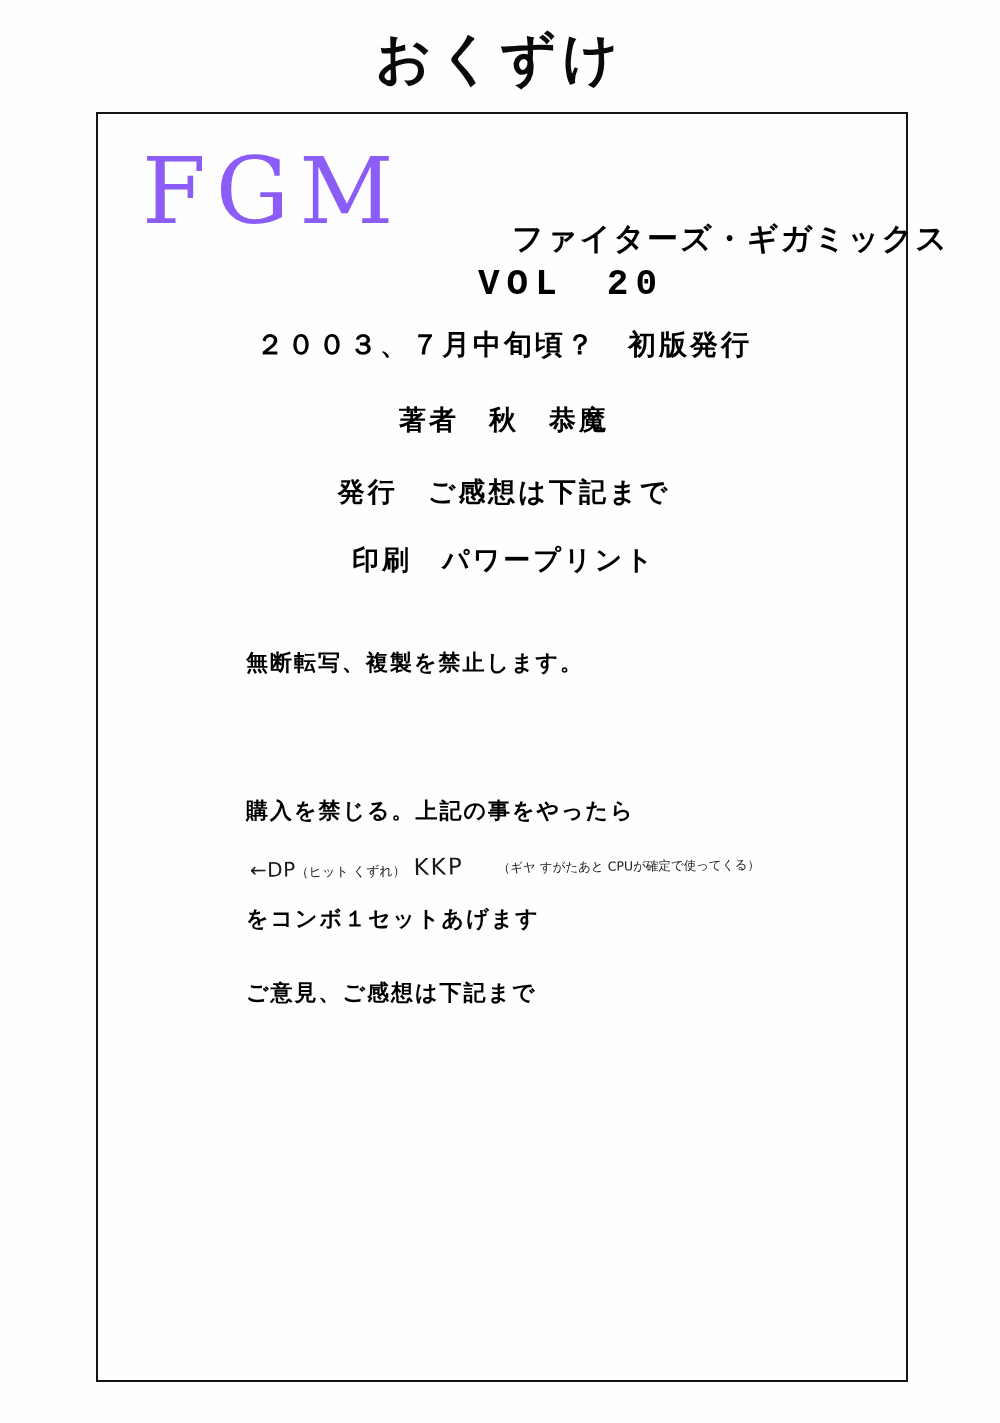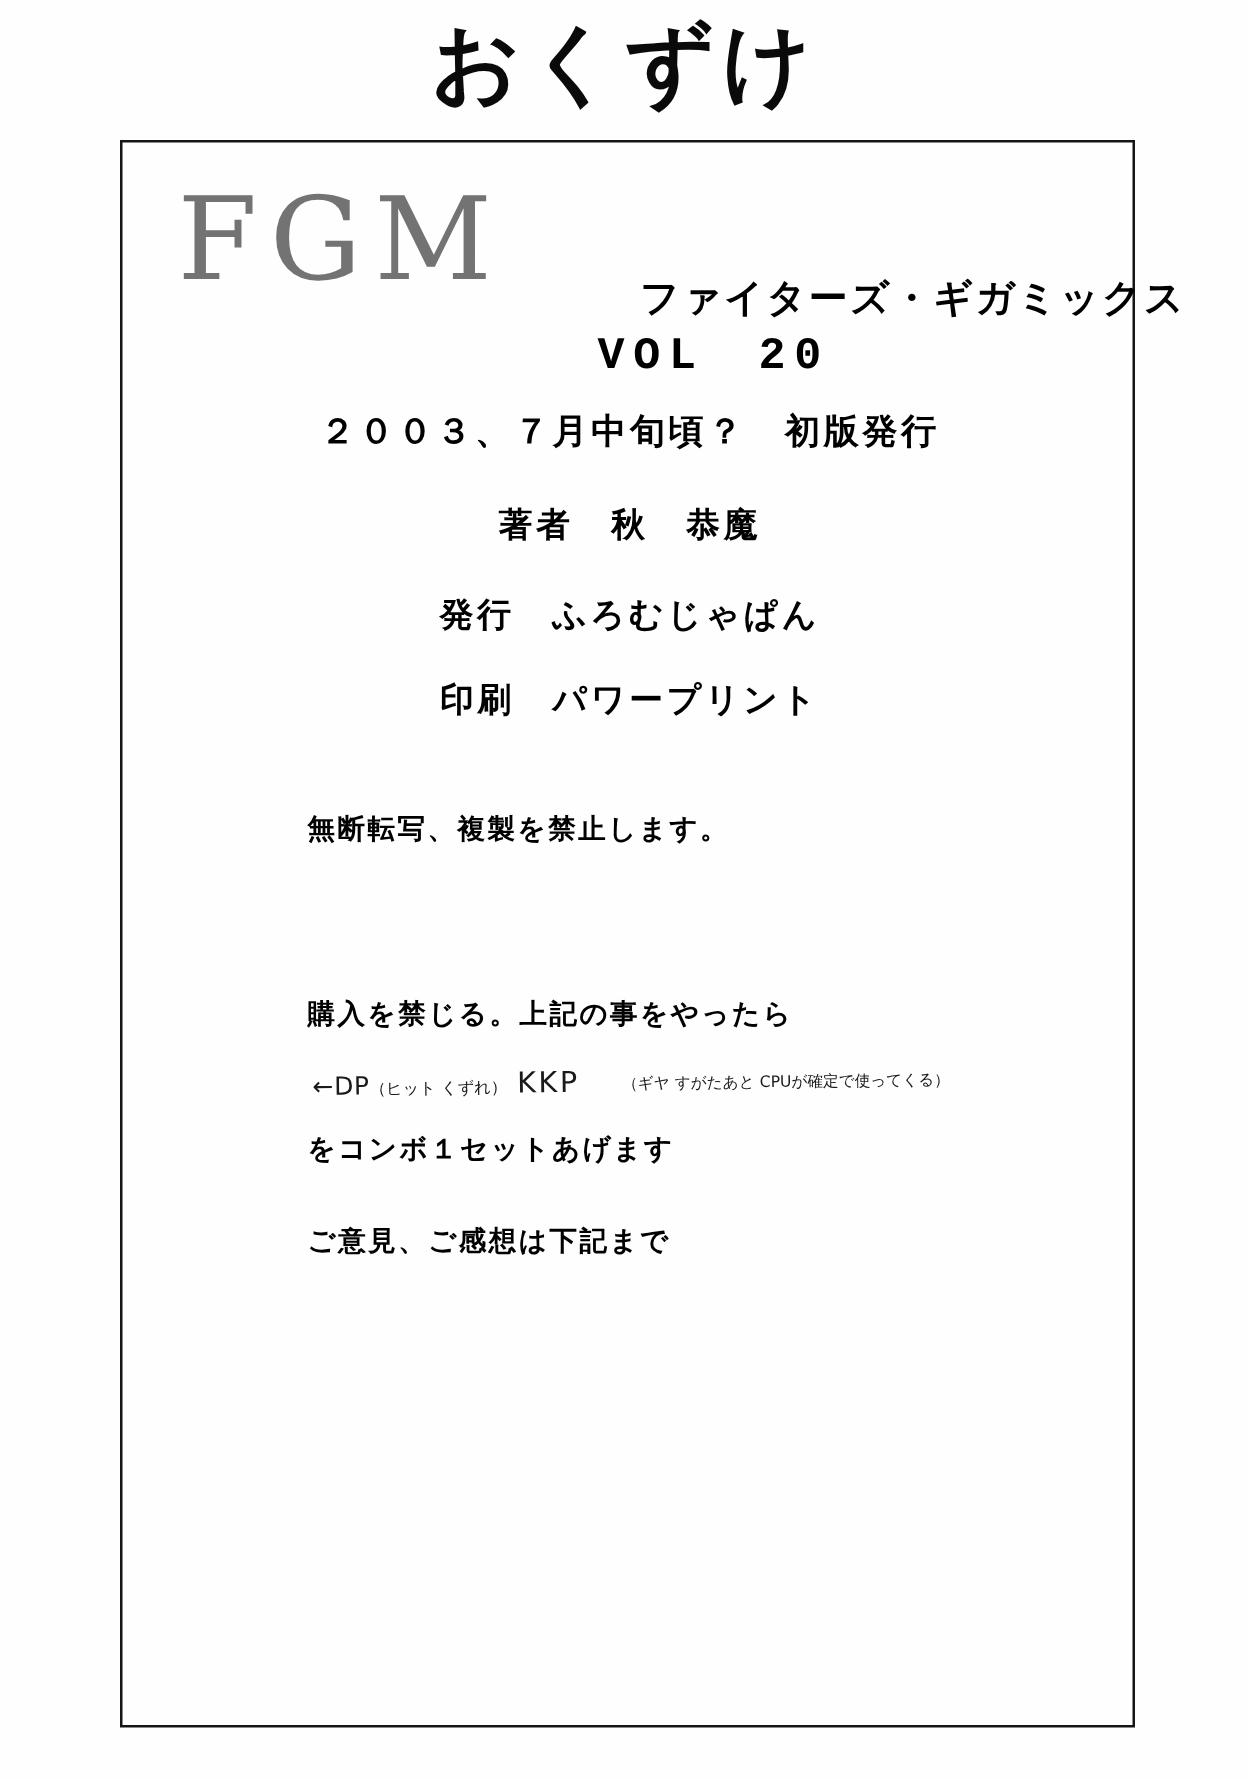--- a/index.html
+++ b/index.html
@@ -18,27 +18,27 @@
 
   .page {
     position: absolute;
     inset: 0;
     background: #fefefe;
   }
 
   
   .colophon-heading {
     position: absolute;
-    top: 14px;
+    top: 30px;
     left: 0;
     width: 1000px;
     text-align: center;
     font-family: "DejaVu Sans", sans-serif;
     font-weight: bold;
-    font-size: 70px;
+    font-size: 55px;
     letter-spacing: 6px;
     line-height: 1.05;
     color: #0a0a0a;
   }
 
   
   .info-box {
     position: absolute;
     left: 96px;
     top: 112px;
@@ -51,21 +51,21 @@
 
   
   .fgm-logo {
     position: absolute;
     left: 44px;
     top: 32px;
     font-family: "DejaVu Serif", serif;
     font-size: 92px;
     letter-spacing: 10px;
     line-height: 1;
-    color: #737373;
+    color: #8b5cf6;
   }
 
   .subtitle-kana {
     position: absolute;
     left: 380px;
     top: 104px;
     font-family: "DejaVu Sans", sans-serif;
     font-weight: bold;
     font-size: 31px;
     letter-spacing: 2px;
@@ -174,21 +174,21 @@
 
     <div class="fgm-logo">FGM</div>
 
     <div class="subtitle-kana">ファイターズ・ギガミックス</div>
 
     <div class="volume-line">VOL　20</div>
 
     <div class="pub-date">２００３、７月中旬頃？　初版発行</div>
 
     <div class="credit credit-1">著者　秋　恭魔</div>
-    <div class="credit credit-2">発行　ふろむじゃぱん</div>
+    <div class="credit credit-2">発行　ご感想は下記まで</div>
     <div class="credit credit-3">印刷　パワープリント</div>
 
     <div class="notice notice-1">無断転写、複製を禁止します。</div>
     <div class="notice notice-3">購入を禁じる。上記の事をやったら</div>
 
     <div class="handwriting">
       <span class="hw-arrow">←</span><span>DP</span><span class="hw-small">（ヒット くずれ）</span><span class="hw-kkp">KKP</span><span class="hw-paren">（ギヤ すがたあと CPUが確定で使ってくる）</span>
     </div>
 
     <div class="notice notice-4">をコンボ１セットあげます</div>

